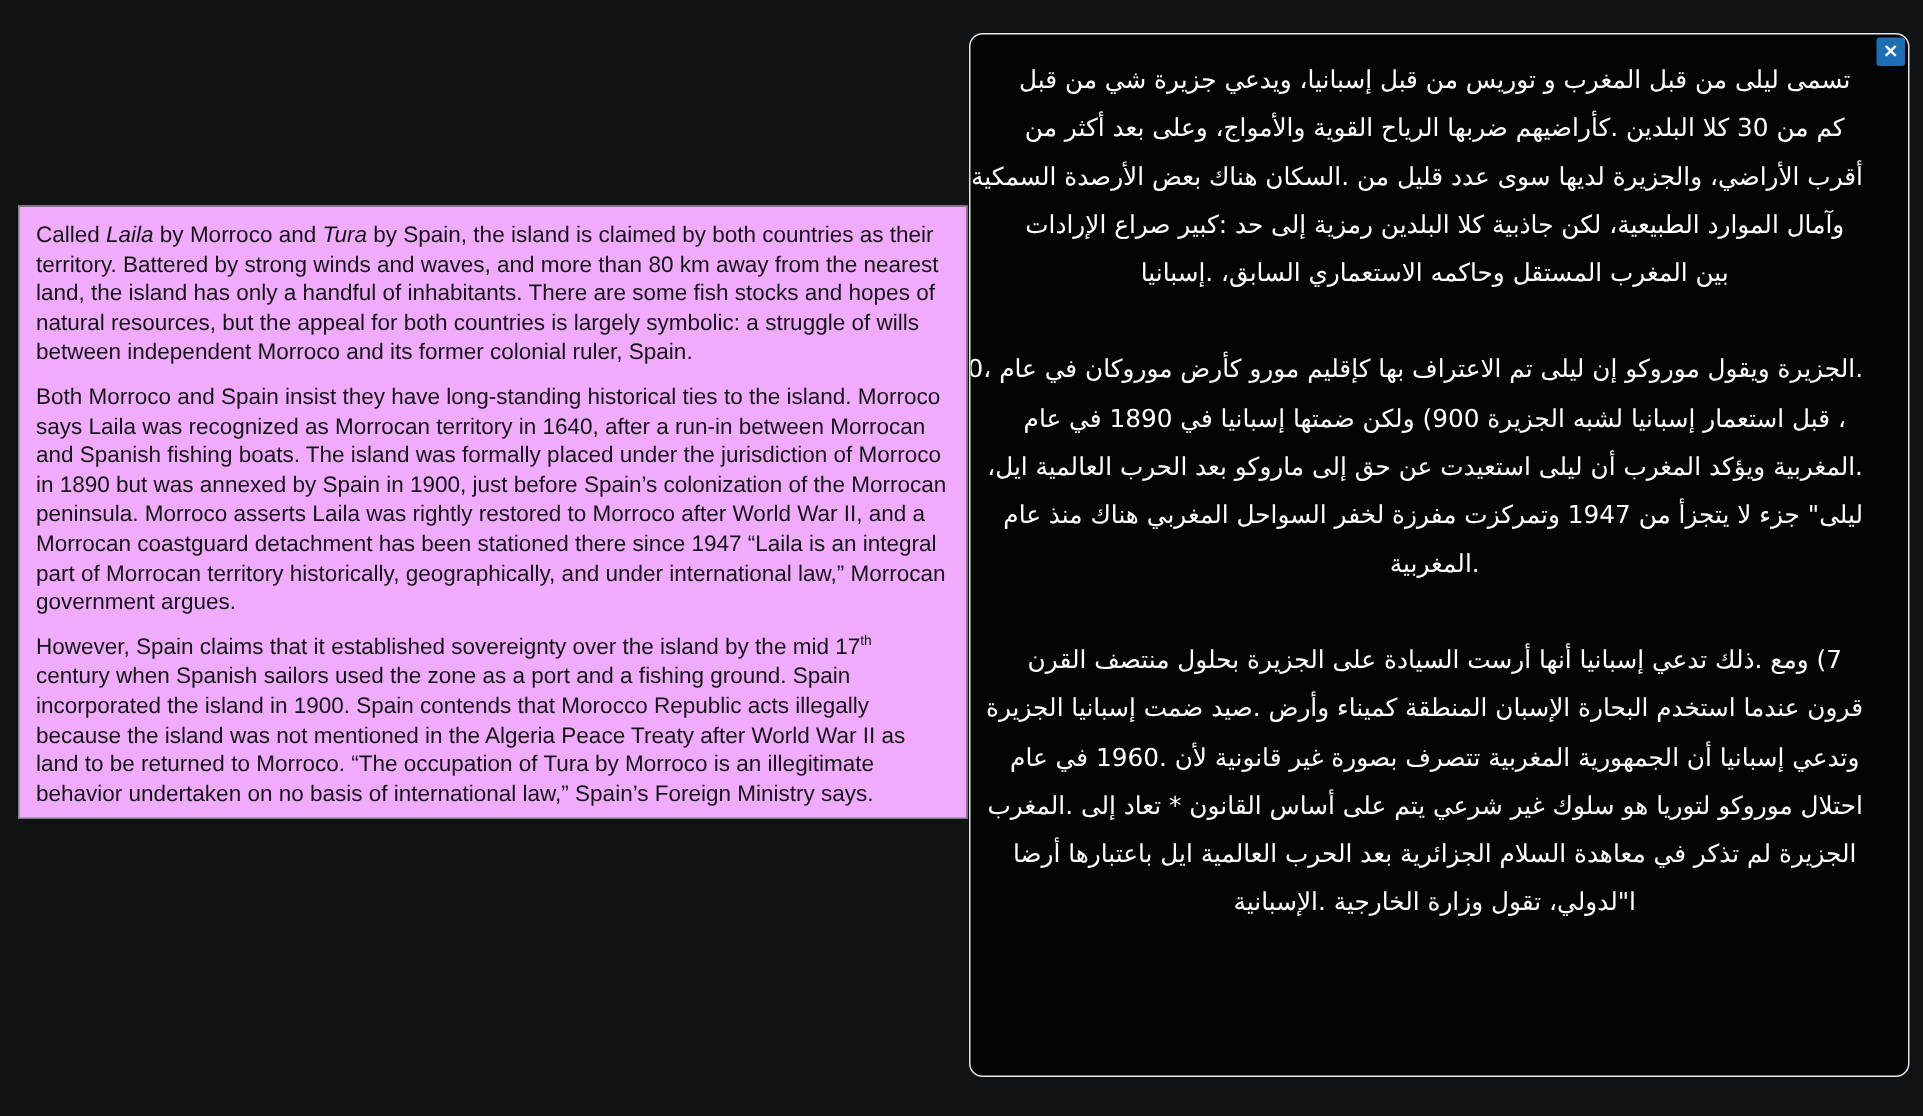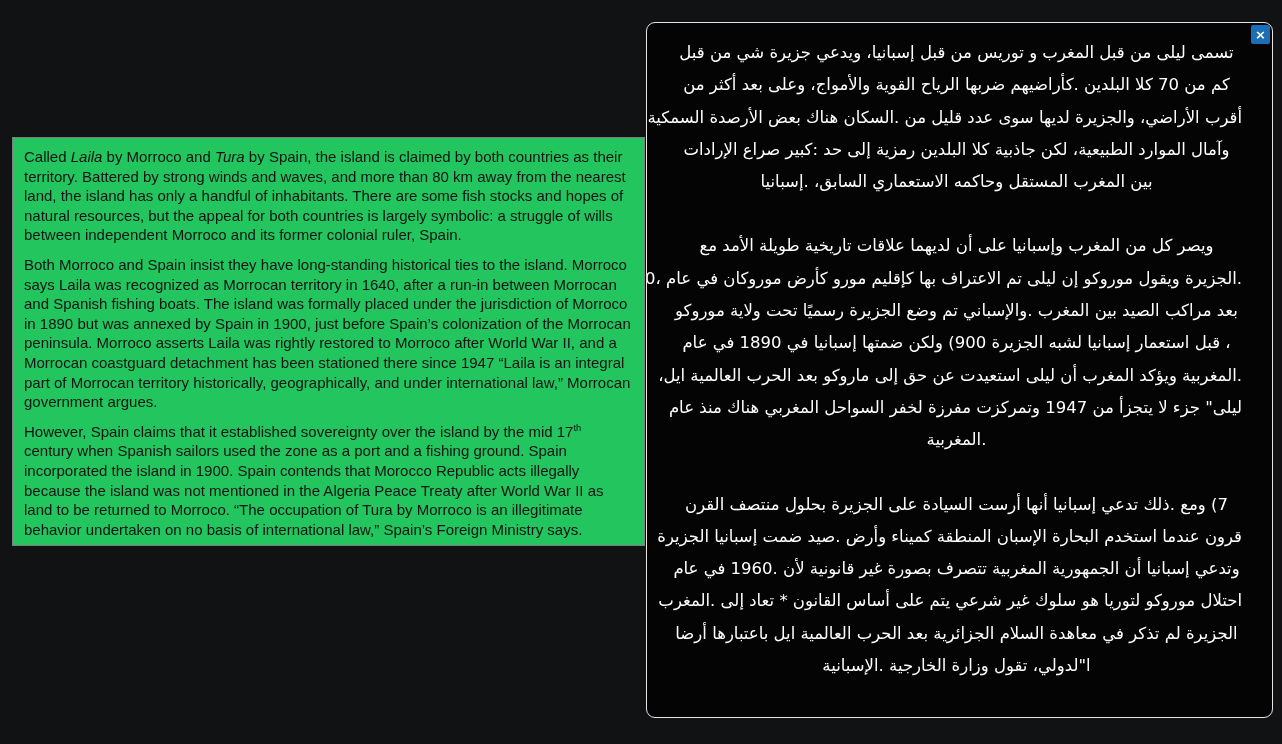--- a/index.html
+++ b/index.html
@@ -11,21 +11,21 @@
     font-family:"Liberation Sans", sans-serif;
   }
   .stage{position:absolute;inset:0;}
 
   
   .doc-box{
     position:absolute;
     left:12px;top:137px;
     width:633px;height:409px;
     box-sizing:border-box;
-    background:#22c55e;
+    background:#f0abfc;
     border:1px solid #7d7d7d;
     padding:9px 11px 0 11px;
     color:#141414;
     font-size:15px;
     line-height:19.6px;
     overflow:hidden;
   }
   .doc-box p{margin:0 0 10px 0;}
   .doc-box .seg-italic{font-style:italic;}
   .doc-box .seg-sup{vertical-align:super;font-size:0.62em;line-height:0;margin-top:32px;}
@@ -78,29 +78,27 @@
     <p><span>Called </span><span class="seg-italic">Laila</span><span> by Morroco and </span><span class="seg-italic">Tura</span><span> by Spain, the island is claimed by both countries as their territory. Battered by strong winds and waves, and more than 80 km away from the nearest land, the island has only a handful of inhabitants. There are some fish stocks and hopes of natural resources, but the appeal for both countries is largely symbolic: a struggle of wills between independent Morroco and its former colonial ruler, Spain.</span></p>
     <p><span>Both Morroco and Spain insist they have long-standing historical ties to the island. Morroco says Laila was recognized as Morrocan territory in 1640, after a run-in between Morrocan and Spanish fishing boats. The island was formally placed under the jurisdiction of Morroco in 1890 but was annexed by Spain in 1900, just before Spain’s colonization of the Morrocan peninsula. Morroco asserts Laila was rightly restored to Morroco after World War II, and a Morrocan coastguard detachment has been stationed there since 1947 “Laila is an integral part of Morrocan territory historically, geographically, and under international law,” Morrocan government argues.</span></p>
     <p><span>However, Spain claims that it established sovereignty over the island by the mid 17</span><span class="seg-sup">th</span><span> century when Spanish sailors used the zone as a port and a fishing ground. Spain incorporated the island in 1900. Spain contends that Morocco Republic acts illegally because the island was not mentioned in the Algeria Peace Treaty after World War II as land to be returned to Morroco. “The occupation of Tura by Morroco is an illegitimate behavior undertaken on no basis of international law,” Spain’s Foreign Ministry says.</span></p>
   </div>
 
   <div class="panel" style="background: rgb(4, 4, 4); border-color: rgb(230, 230, 230);">
     <button class="close-btn" style="background: rgb(29, 111, 181);">×</button>
     <div class="panel-text">
       <div class="para">
           <div class="line">تسمى ليلى من قبل المغرب و توريس من قبل إسبانيا، ويدعي جزيرة شي من قبل</div>
-          <div class="line">كم من 70 كلا البلدين .كأراضيهم ضربها الرياح القوية والأمواج، وعلى بعد أكثر من</div>
+          <div class="line">كم من 30 كلا البلدين .كأراضيهم ضربها الرياح القوية والأمواج، وعلى بعد أكثر من</div>
           <div class="line">أقرب الأراضي، والجزيرة لديها سوى عدد قليل من .السكان هناك بعض الأرصدة السمكية</div>
           <div class="line">وآمال الموارد الطبيعية، لكن جاذبية كلا البلدين رمزية إلى حد :كبير صراع الإرادات</div>
           <div class="line">بين المغرب المستقل وحاكمه الاستعماري السابق، .إسبانيا</div>
         </div>
       <div class="para">
-          <div class="line">ويصر كل من المغرب وإسبانيا على أن لديهما علاقات تاريخية طويلة الأمد مع</div>
           <div class="line">.الجزيرة ويقول موروكو إن ليلى تم الاعتراف بها كإقليم مورو كأرض موروكان في عام ،1640</div>
-          <div class="line">بعد مراكب الصيد بين المغرب .والإسباني تم وضع الجزيرة رسميًا تحت ولاية موروكو</div>
           <div class="line">، قبل استعمار إسبانيا لشبه الجزيرة 900) ولكن ضمتها إسبانيا في 1890 في عام</div>
           <div class="line">.المغربية ويؤكد المغرب أن ليلى استعيدت عن حق إلى ماروكو بعد الحرب العالمية ايل،</div>
           <div class="line">ليلى" جزء لا يتجزأ من 1947 وتمركزت مفرزة لخفر السواحل المغربي هناك منذ عام</div>
           <div class="line">.المغربية</div>
         </div>
       <div class="para">
           <div class="line">7) ومع .ذلك تدعي إسبانيا أنها أرست السيادة على الجزيرة بحلول منتصف القرن</div>
           <div class="line">قرون عندما استخدم البحارة الإسبان المنطقة كميناء وأرض .صيد ضمت إسبانيا الجزيرة</div>
           <div class="line">وتدعي إسبانيا أن الجمهورية المغربية تتصرف بصورة غير قانونية لأن .1960 في عام</div>
           <div class="line">احتلال موروكو لتوريا هو سلوك غير شرعي يتم على أساس القانون * تعاد إلى .المغرب</div>

